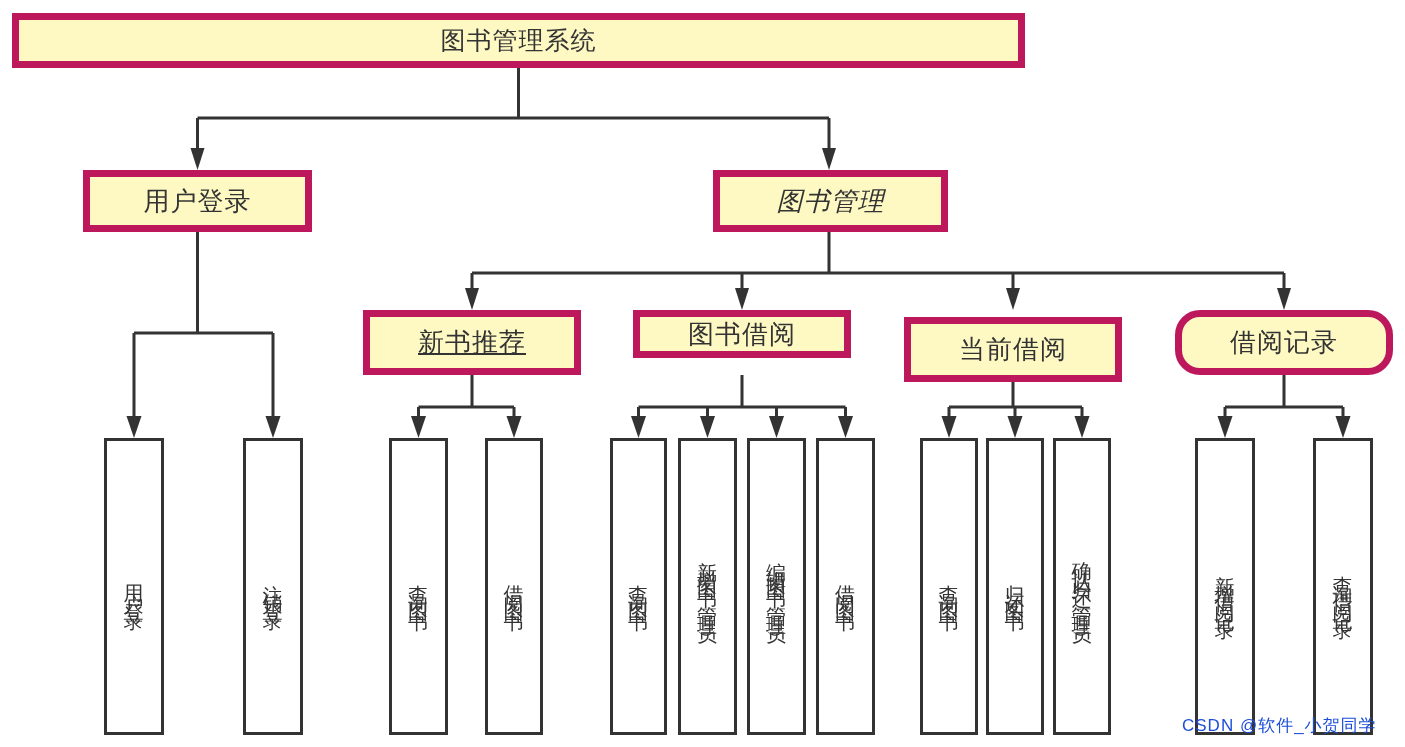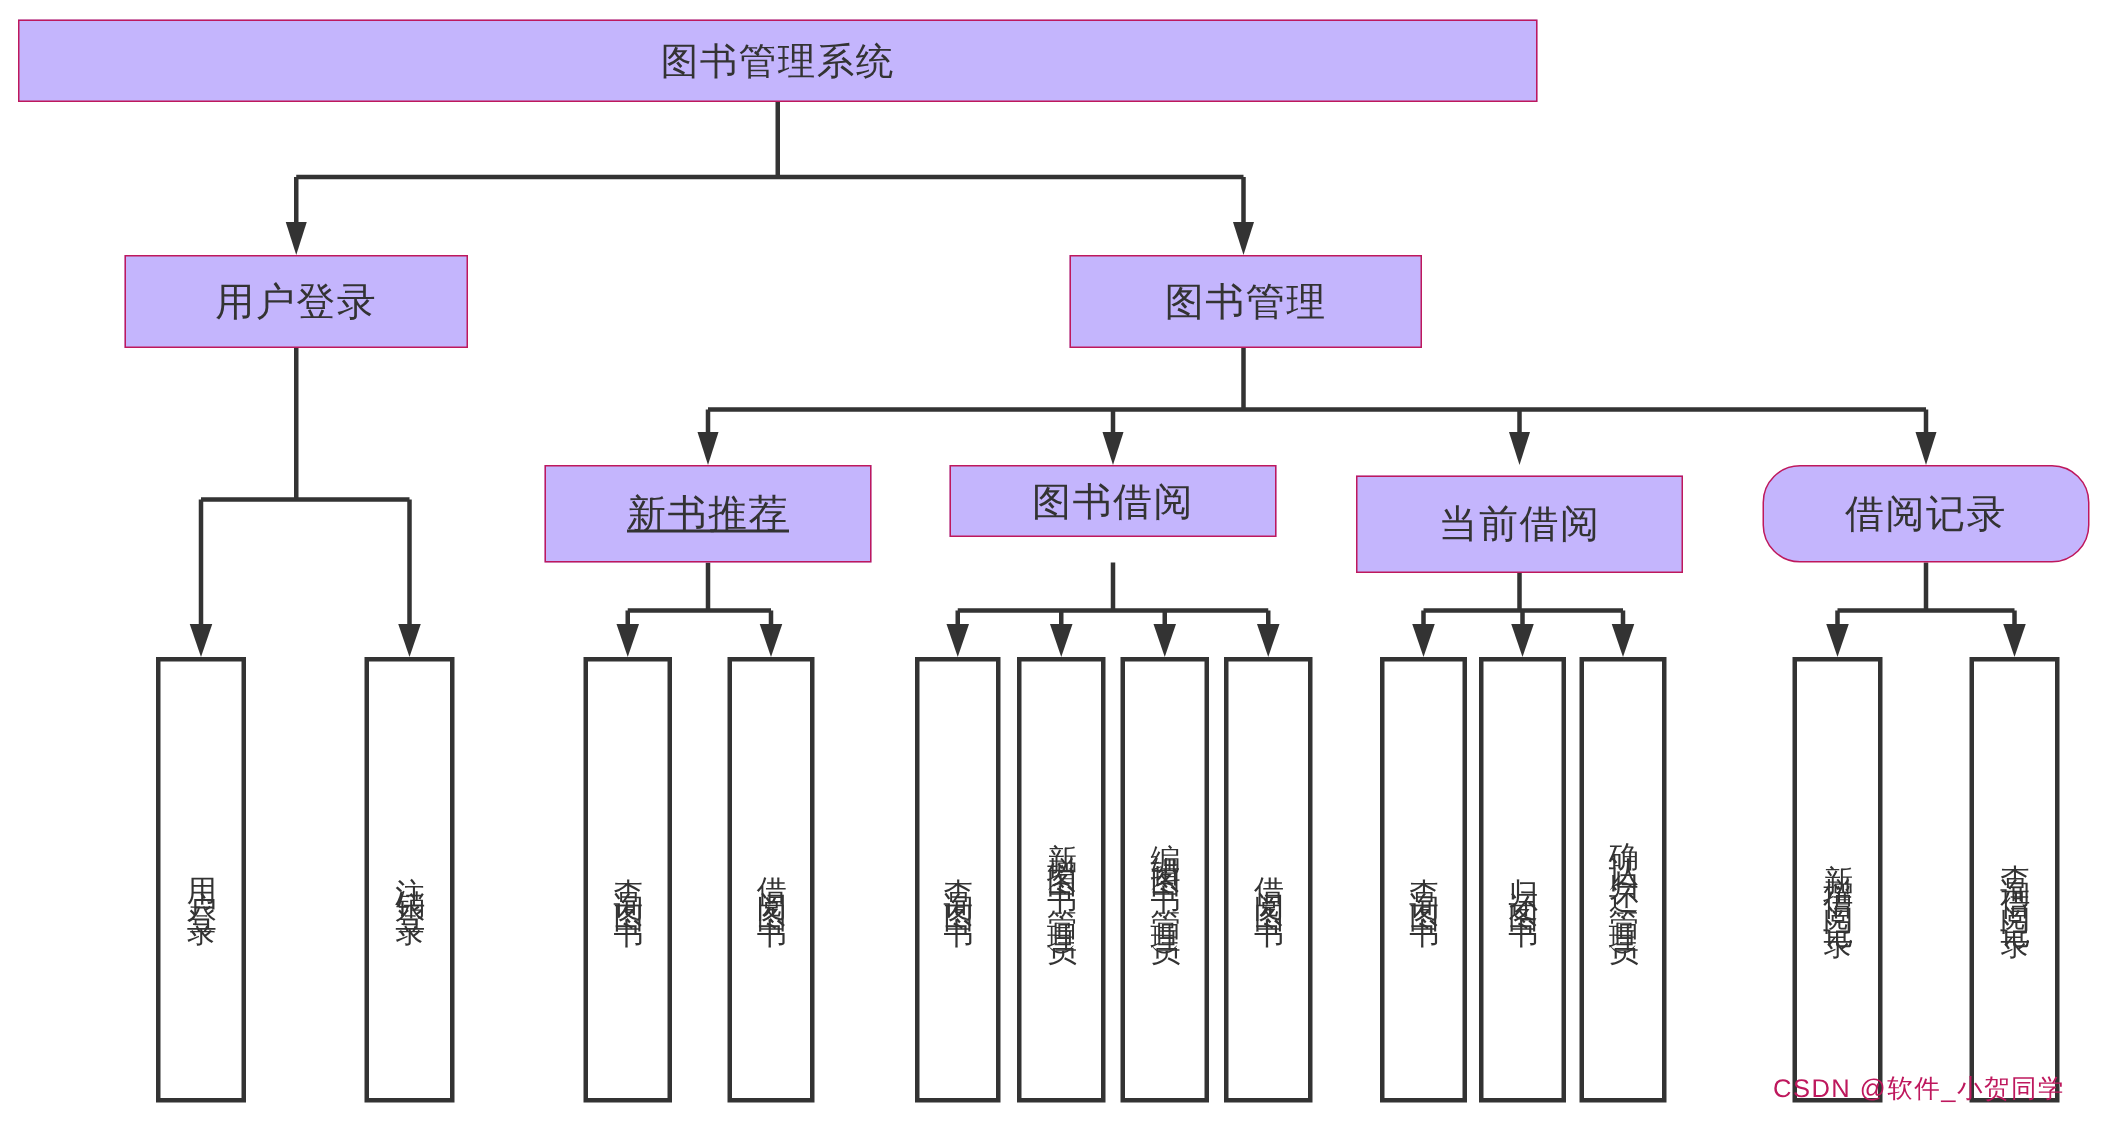--- a/index.html
+++ b/index.html
@@ -1,38 +1,38 @@
 <!DOCTYPE html>
 <html><head>
 <meta charset="utf-8">
 <style>
   html,body{margin:0;padding:0;background:#ffffff;}
   body{font-family:"Liberation Sans","DejaVu Sans",sans-serif;}
   .canvas{position:relative;width:1405px;height:747px;background:#ffffff;overflow:hidden;}
   svg.connectors{position:absolute;left:0;top:0;width:1405px;height:747px;z-index:1;}
   .node{
     position:absolute;z-index:2;box-sizing:border-box;
-    background:#c4b5fd;border:1px solid #be185d;
+    background:#fef9c3;border:7px solid #be185d;
     display:flex;align-items:center;justify-content:center;
     color:#333333;font-size:26px;letter-spacing:1px;white-space:nowrap;text-align:right;
   }
   .node.root{font-size:25px;}
   .leaf{
     position:absolute;z-index:2;box-sizing:border-box;
     background:#ffffff;border:3px solid #333333;
     display:flex;align-items:center;justify-content:center;
     color:#333333;
   }
   .leaf .lbl{
     writing-mode:vertical-rl;text-orientation:mixed;
     font-size:20px;letter-spacing:9px;line-height:1;white-space:nowrap;color:#333333;
   }
   .watermark{
     position:absolute;left:1182px;top:714px;z-index:3;
-    color:#be185d;font-size:17px;letter-spacing:1px;white-space:nowrap;
+    color:#1d4ed8;font-size:17px;letter-spacing:1px;white-space:nowrap;
   }
 </style>
 </head>
 <body>
 
 <div class="canvas">
 
   <svg class="connectors" viewBox="0 0 1405 747" xmlns="http://www.w3.org/2000/svg" aria-hidden="true">
     <g stroke="#333333" stroke-width="3" fill="none">
       <path d="M518.5 68 V118"></path>
@@ -67,21 +67,21 @@
     </g>
   </svg>
 
   <div class="node root" style="left:12px;top:13px;width:1013px;height:55px;">
     <span class="lbl">图书管理系统</span>
   </div>
 
   <div class="node" style="left:83px;top:170px;width:229px;height:62px;">
     <span class="lbl">用户登录</span>
   </div>
-  <div class="node" style="left:713px;top:170px;width:235px;height:62px;">
+  <div class="node" style="left:713px;top:170px;width:235px;height:62px;font-style:italic;">
     <span class="lbl">图书管理</span>
   </div>
 
   <div class="node" style="left:363px;top:310px;width:218px;height:65px;text-decoration:underline;">
     <span class="lbl">新书推荐</span>
   </div>
   <div class="node" style="left:633px;top:310px;width:218px;height:48px;">
     <span class="lbl">图书借阅</span>
   </div>
   <div class="node" style="left:904px;top:317px;width:218px;height:65px;">

